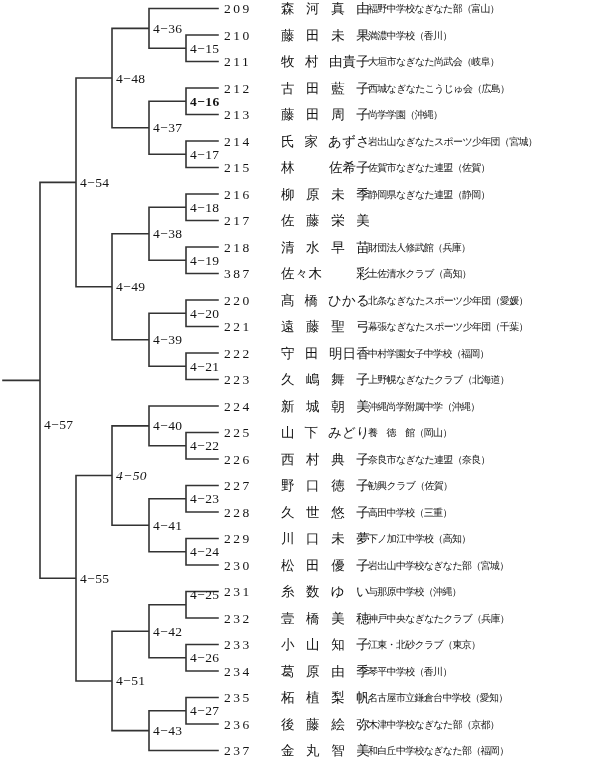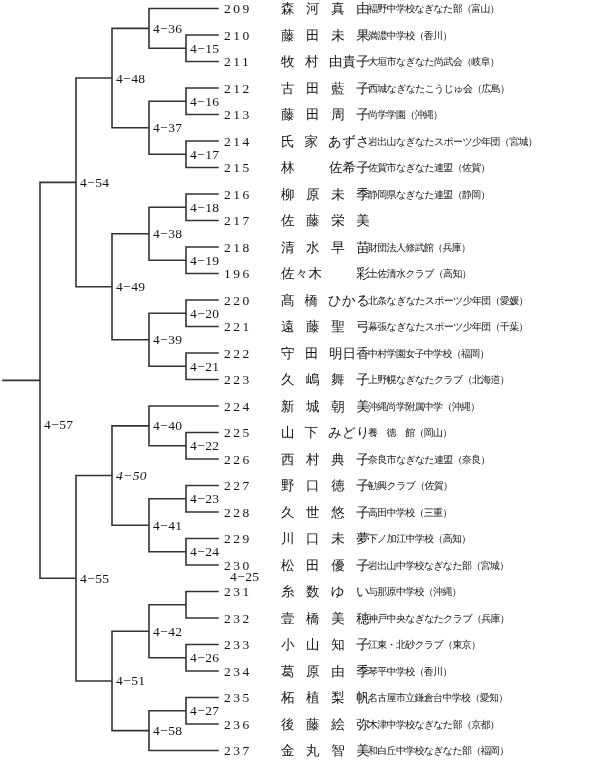--- a/index.html
+++ b/index.html
@@ -19,43 +19,43 @@
 </head>
 <body>
 
 <div class="canvas">
   <svg id="bracket-svg" width="600" height="765" viewBox="0 0 600 765" aria-hidden="true">
     <path id="bracket-path" fill="none" stroke="#333333" stroke-width="1.6" stroke-linecap="square" d="M 149 8.5 H 218 M 186 35 H 218 M 186 61.5 H 218 M 186 35 V 61.5 M 149 48.25 H 186 M 149 8.5 V 48.25 M 112 28.375 H 149 M 186 88 H 218 M 186 114.5 H 218 M 186 88 V 114.5 M 149 101.25 H 186 M 186 141 H 218 M 186 167.5 H 218 M 186 141 V 167.5 M 149 154.25 H 186 M 149 101.25 V 154.25 M 112 127.75 H 149 M 112 28.375 V 127.75 M 76 78.0625 H 112 M 186 194 H 218 M 186 220.5 H 218 M 186 194 V 220.5 M 149 207.25 H 186 M 186 247 H 218 M 186 273.5 H 218 M 186 247 V 273.5 M 149 260.25 H 186 M 149 207.25 V 260.25 M 112 233.75 H 149 M 186 300 H 218 M 186 326.5 H 218 M 186 300 V 326.5 M 149 313.25 H 186 M 186 353 H 218 M 186 379.5 H 218 M 186 353 V 379.5 M 149 366.25 H 186 M 149 313.25 V 366.25 M 112 339.75 H 149 M 112 233.75 V 339.75 M 76 286.75 H 112 M 76 78.0625 V 286.75 M 40 182.40625 H 76 M 149 406 H 218 M 186 432.5 H 218 M 186 459 H 218 M 186 432.5 V 459 M 149 445.75 H 186 M 149 406 V 445.75 M 112 425.875 H 149 M 186 485.5 H 218 M 186 512 H 218 M 186 485.5 V 512 M 149 498.75 H 186 M 186 538.5 H 218 M 186 565 H 218 M 186 538.5 V 565 M 149 551.75 H 186 M 149 498.75 V 551.75 M 112 525.25 H 149 M 112 425.875 V 525.25 M 76 475.5625 H 112 M 186 591.5 H 218 M 186 618 H 218 M 186 591.5 V 618 M 149 604.75 H 186 M 186 644.5 H 218 M 186 671 H 218 M 186 644.5 V 671 M 149 657.75 H 186 M 149 604.75 V 657.75 M 112 631.25 H 149 M 186 697.5 H 218 M 186 724 H 218 M 186 697.5 V 724 M 149 710.75 H 186 M 149 750.5 H 218 M 149 710.75 V 750.5 M 112 730.625 H 149 M 112 631.25 V 730.625 M 76 680.9375 H 112 M 76 475.5625 V 680.9375 M 40 578.25 H 76 M 40 182.40625 V 578.25 M 3 380.328125 H 40"></path>
   </svg>
   <div id="labels">
       <div class="mlabel" style="left: 190px; top: 39.75px;">4−15</div>
       <div class="mlabel" style="left: 153px; top: 19.875px;">4−36</div>
-      <div class="mlabel" style="left: 190px; top: 92.75px;">4−16</div>
+      <div class="mlabel" style="left: 190px; top: 92.75px; font-weight: bold;">4−16</div>
       <div class="mlabel" style="left: 190px; top: 145.75px;">4−17</div>
       <div class="mlabel" style="left: 153px; top: 119.25px;">4−37</div>
       <div class="mlabel" style="left: 116px; top: 69.5625px;">4−48</div>
       <div class="mlabel" style="left: 190px; top: 198.75px;">4−18</div>
       <div class="mlabel" style="left: 190px; top: 251.75px;">4−19</div>
       <div class="mlabel" style="left: 153px; top: 225.25px;">4−38</div>
       <div class="mlabel" style="left: 190px; top: 304.75px;">4−20</div>
       <div class="mlabel" style="left: 190px; top: 357.75px;">4−21</div>
       <div class="mlabel" style="left: 153px; top: 331.25px;">4−39</div>
       <div class="mlabel" style="left: 116px; top: 278.25px;">4−49</div>
       <div class="mlabel" style="left: 80px; top: 173.906px;">4−54</div>
       <div class="mlabel" style="left: 190px; top: 437.25px;">4−22</div>
       <div class="mlabel" style="left: 153px; top: 417.375px;">4−40</div>
       <div class="mlabel" style="left: 190px; top: 490.25px;">4−23</div>
       <div class="mlabel" style="left: 190px; top: 543.25px;">4−24</div>
       <div class="mlabel" style="left: 153px; top: 516.75px;">4−41</div>
       <div class="mlabel" style="left: 116px; top: 467.062px; font-style: italic;">4−50</div>
-      <div class="mlabel" style="left: 190px; top: 568px; margin-left: 40px;">4−25</div>
+      <div class="mlabel" style="left: 190px; top: 586px;">4−25</div>
       <div class="mlabel" style="left: 190px; top: 649.25px;">4−26</div>
       <div class="mlabel" style="left: 153px; top: 622.75px;">4−42</div>
       <div class="mlabel" style="left: 190px; top: 702.25px;">4−27</div>
-      <div class="mlabel" style="left: 153px; top: 722.125px;">4−58</div>
+      <div class="mlabel" style="left: 153px; top: 722.125px;">4−43</div>
       <div class="mlabel" style="left: 116px; top: 672.438px;">4−51</div>
       <div class="mlabel" style="left: 80px; top: 569.75px;">4−55</div>
       <div class="mlabel" style="left: 44px; top: 371.828px; margin-top: 44px;">4−57</div>
     </div>
   <div id="rows">
       <div class="row" style="top: 0px;">
     <span class="num">209</span>
     <span class="name">
           <span>森</span>
           <span>河</span>
@@ -143,21 +143,21 @@
     <span class="num">218</span>
     <span class="name">
           <span>清</span>
           <span>水</span>
           <span>早</span>
           <span>苗</span>
         </span>
     <span class="aff">財団法人修武館（兵庫）</span>
   </div>
       <div class="row" style="top: 265px;">
-    <span class="num">196</span>
+    <span class="num">387</span>
     <span class="name">
           <span>佐々木</span>
           <span>彩</span>
         </span>
     <span class="aff">土佐清水クラブ（高知）</span>
   </div>
       <div class="row" style="top: 291.5px;">
     <span class="num">220</span>
     <span class="name">
           <span>髙</span>

